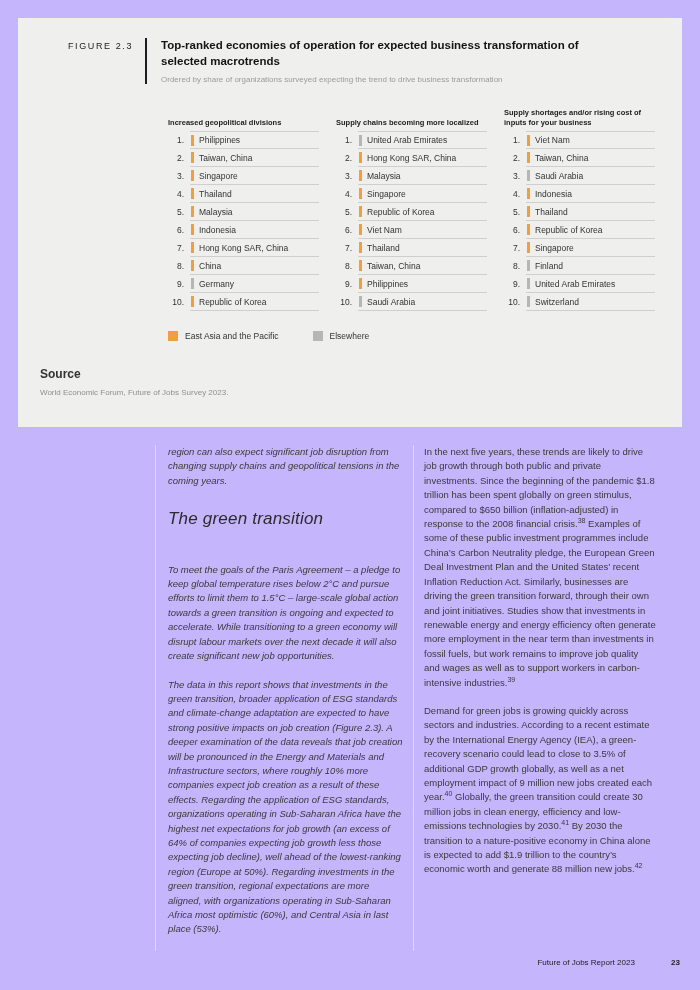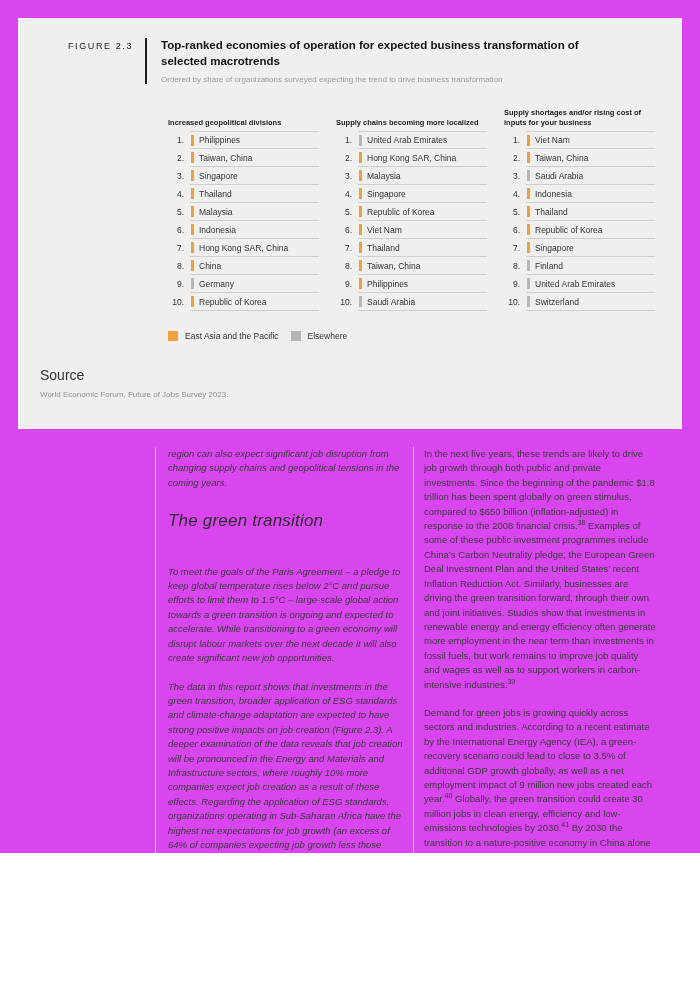--- a/index.html
+++ b/index.html
@@ -1,16 +1,16 @@
 <!DOCTYPE html>
 <html style="--eap: #EE9F41; --elsewhere: #B6B6B6;"><head>
 <meta charset="utf-8">
 <style>
   html,body{margin:0;padding:0;background:#ffffff;}
-  .page{position:relative;width:700px;height:853px;margin:0 auto;background:#d946ef;
+  .page{position:relative;width:700px;height:990px;margin:0 auto;background:#c4b5fd;
         font-family:"Liberation Sans",sans-serif;color:#2e2e2e;overflow:hidden;}
 
   
   .panel{margin:18px 18px 0;background:#efefee;padding:20px 0 30px;}
   .fig-header{display:flex;margin-left:50px;}
   .fig-label{font-size:9px;letter-spacing:1.6px;color:#222;padding-top:3px;white-space:nowrap;}
   .fig-rule{width:2px;background:#1b1f24;margin:0 14px 0 12px;flex:0 0 auto;}
   .fig-title{font-size:11.5px;font-weight:bold;color:#141414;line-height:1.35;max-width:440px;}
   .fig-subtitle{font-size:8px;color:#9b9b9b;margin-top:6px;}
 
@@ -20,29 +20,29 @@
               align-items:flex-end;line-height:1.35;margin-bottom:3px;}
   .row{display:flex;align-items:stretch;height:18px;}
   .num{width:16px;text-align:right;margin-right:6px;font-size:8.5px;color:#333;align-self:center;}
   .cell{flex:1;display:flex;align-items:center;gap:5px;border-bottom:1px solid #cfcfcd;padding-left:1px;}
   .row:first-child .cell{border-top:1px solid #cfcfcd;}
   .bar{width:3px;height:11px;background:#999;flex:0 0 auto;}
   .cell[data-region="eap"] .bar{background:var(--eap,#EE9F41);}
   .cell[data-region="elsewhere"] .bar{background:var(--elsewhere,#B6B6B6);}
   .country{font-size:8.5px;color:#333;white-space:nowrap;}
 
-  .legend{display:flex;gap:12px;margin:20px 0 0 150px;align-items:center;}
+  .legend{display:flex;gap:34px;margin:20px 0 0 150px;align-items:center;}
   .legend-item{display:flex;align-items:center;gap:7px;}
   .swatch{width:10px;height:10px;flex:0 0 auto;}
   .swatch[data-region="eap"]{background:var(--eap,#EE9F41);}
   .swatch[data-region="elsewhere"]{background:var(--elsewhere,#B6B6B6);}
   .legend-label{font-size:8.5px;color:#333;}
 
   .source{margin:26px 0 0 22px;}
-  .source-label{font-size:14px;font-weight:normal;color:#333;}
+  .source-label{font-size:12px;font-weight:bold;color:#333;}
   .source-text{font-size:8px;color:#8f8f8f;margin-top:7px;}
 
   
   .article{display:flex;margin:18px 0 0 155px;border-left:1px solid #dddddd;}
   .acol{font-size:9.5px;line-height:14.4px;color:#3a3a3a;box-sizing:border-box;}
   .acol-left{width:258px;padding:0 10px 0 12px;border-right:1px solid #dddddd;font-style:italic;}
   .acol-right{width:242px;padding-left:10px;}
   .body-p{margin:0 0 14px;text-align:left;}
   .green-heading{font-size:17px;font-weight:400;color:#2b2b2b;margin:24px 0 36px;letter-spacing:.2px;}
   .fn{font-size:7px;line-height:0;vertical-align:4px;}

